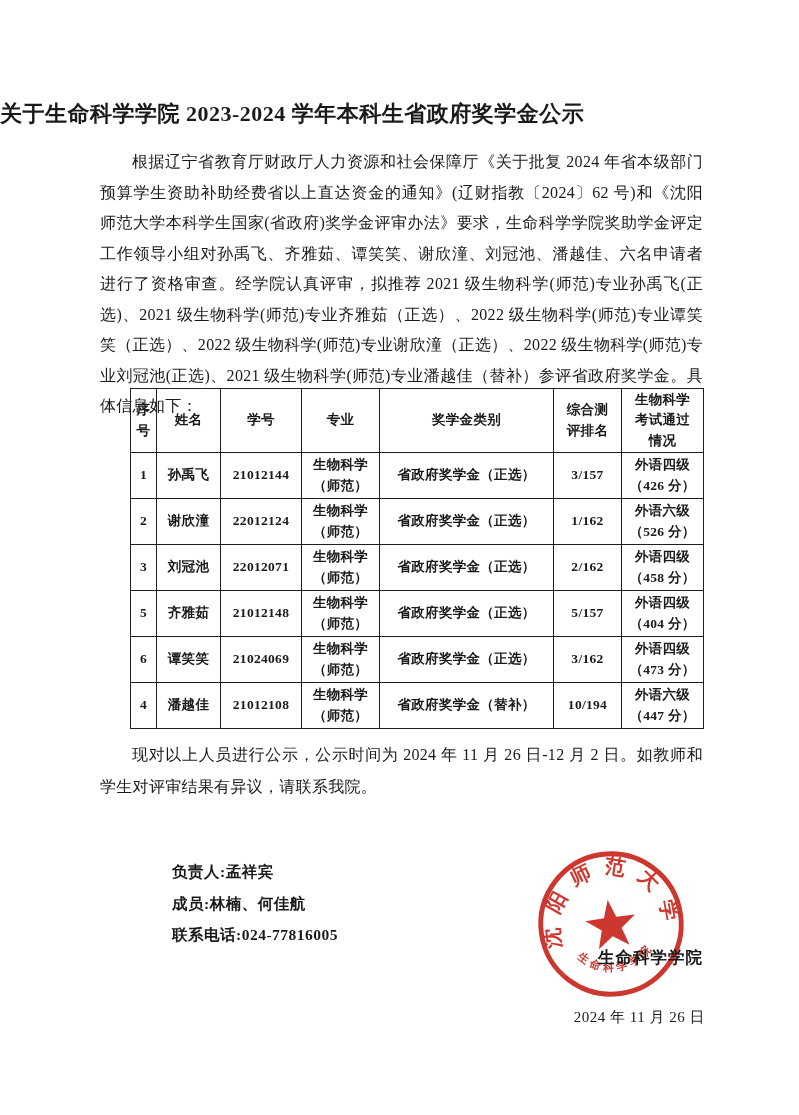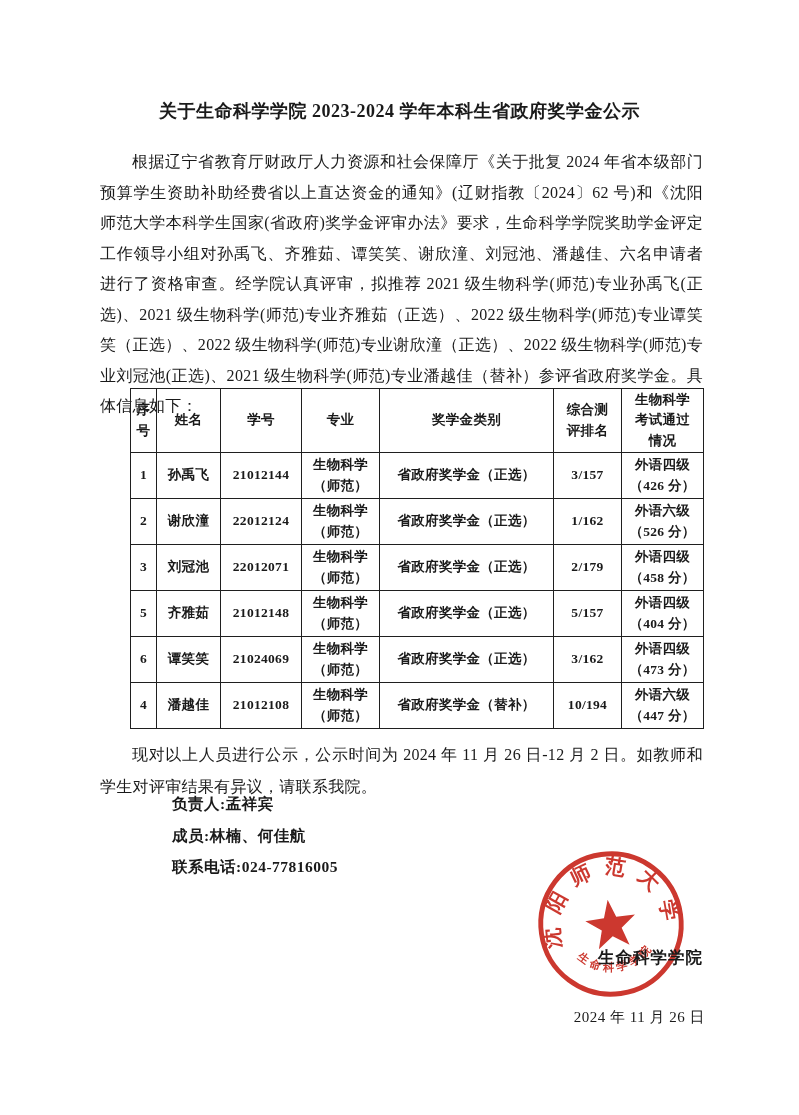--- a/index.html
+++ b/index.html
@@ -6,22 +6,22 @@
   .page{
     position:relative;
     width:799px;height:1115px;
     background:#ffffff;
     font-family:"Liberation Serif","DejaVu Serif",serif;
     color:#1a1a1a;
     overflow:hidden;
   }
   .doc-title{
     position:absolute;top:99px;left:0;right:0;
-    text-align:center;
-    font-size:18px;font-weight:bold;
+    text-align:left;
+    font-size:22px;font-weight:bold;
     letter-spacing:0.5px;
   }
   .para{
     position:absolute;left:100px;width:603px;
     font-size:16px;
     text-align:justify;
     text-indent:2em;
     letter-spacing:0.3px;
   }
   .para.main{top:147px;line-height:30.5px;}
@@ -39,21 +39,21 @@
     font-size:13.5px;
     line-height:1.5;
     padding:1px 2px;
     white-space:pre-line;
     font-weight:bold;
     letter-spacing:0.3px;
   }
   .info-table thead tr{height:64px;}
   .info-table tbody tr{height:46px;}
   .signature{
-    position:absolute;left:172px;top:788px;
+    position:absolute;left:172px;top:856px;
     font-size:15.5px;line-height:31.5px;
     font-weight:600;
     letter-spacing:0.5px;
   }
   .seal{
     position:absolute;left:533px;top:846px;
     width:156px;height:156px;
     transform:rotate(-8deg);
     z-index:1;
     opacity:0.92;
@@ -132,21 +132,21 @@
           <td>外语六级
 （526 分）</td>
         </tr>
         <tr>
           <td>3</td>
           <td>刘冠池</td>
           <td>22012071</td>
           <td>生物科学
 （师范）</td>
           <td>省政府奖学金（正选）</td>
-          <td>2/179</td>
+          <td>2/162</td>
           <td>外语四级
 （458 分）</td>
         </tr>
         <tr>
           <td>5</td>
           <td>齐雅茹</td>
           <td>21012148</td>
           <td>生物科学
 （师范）</td>
           <td>省政府奖学金（正选）</td>

